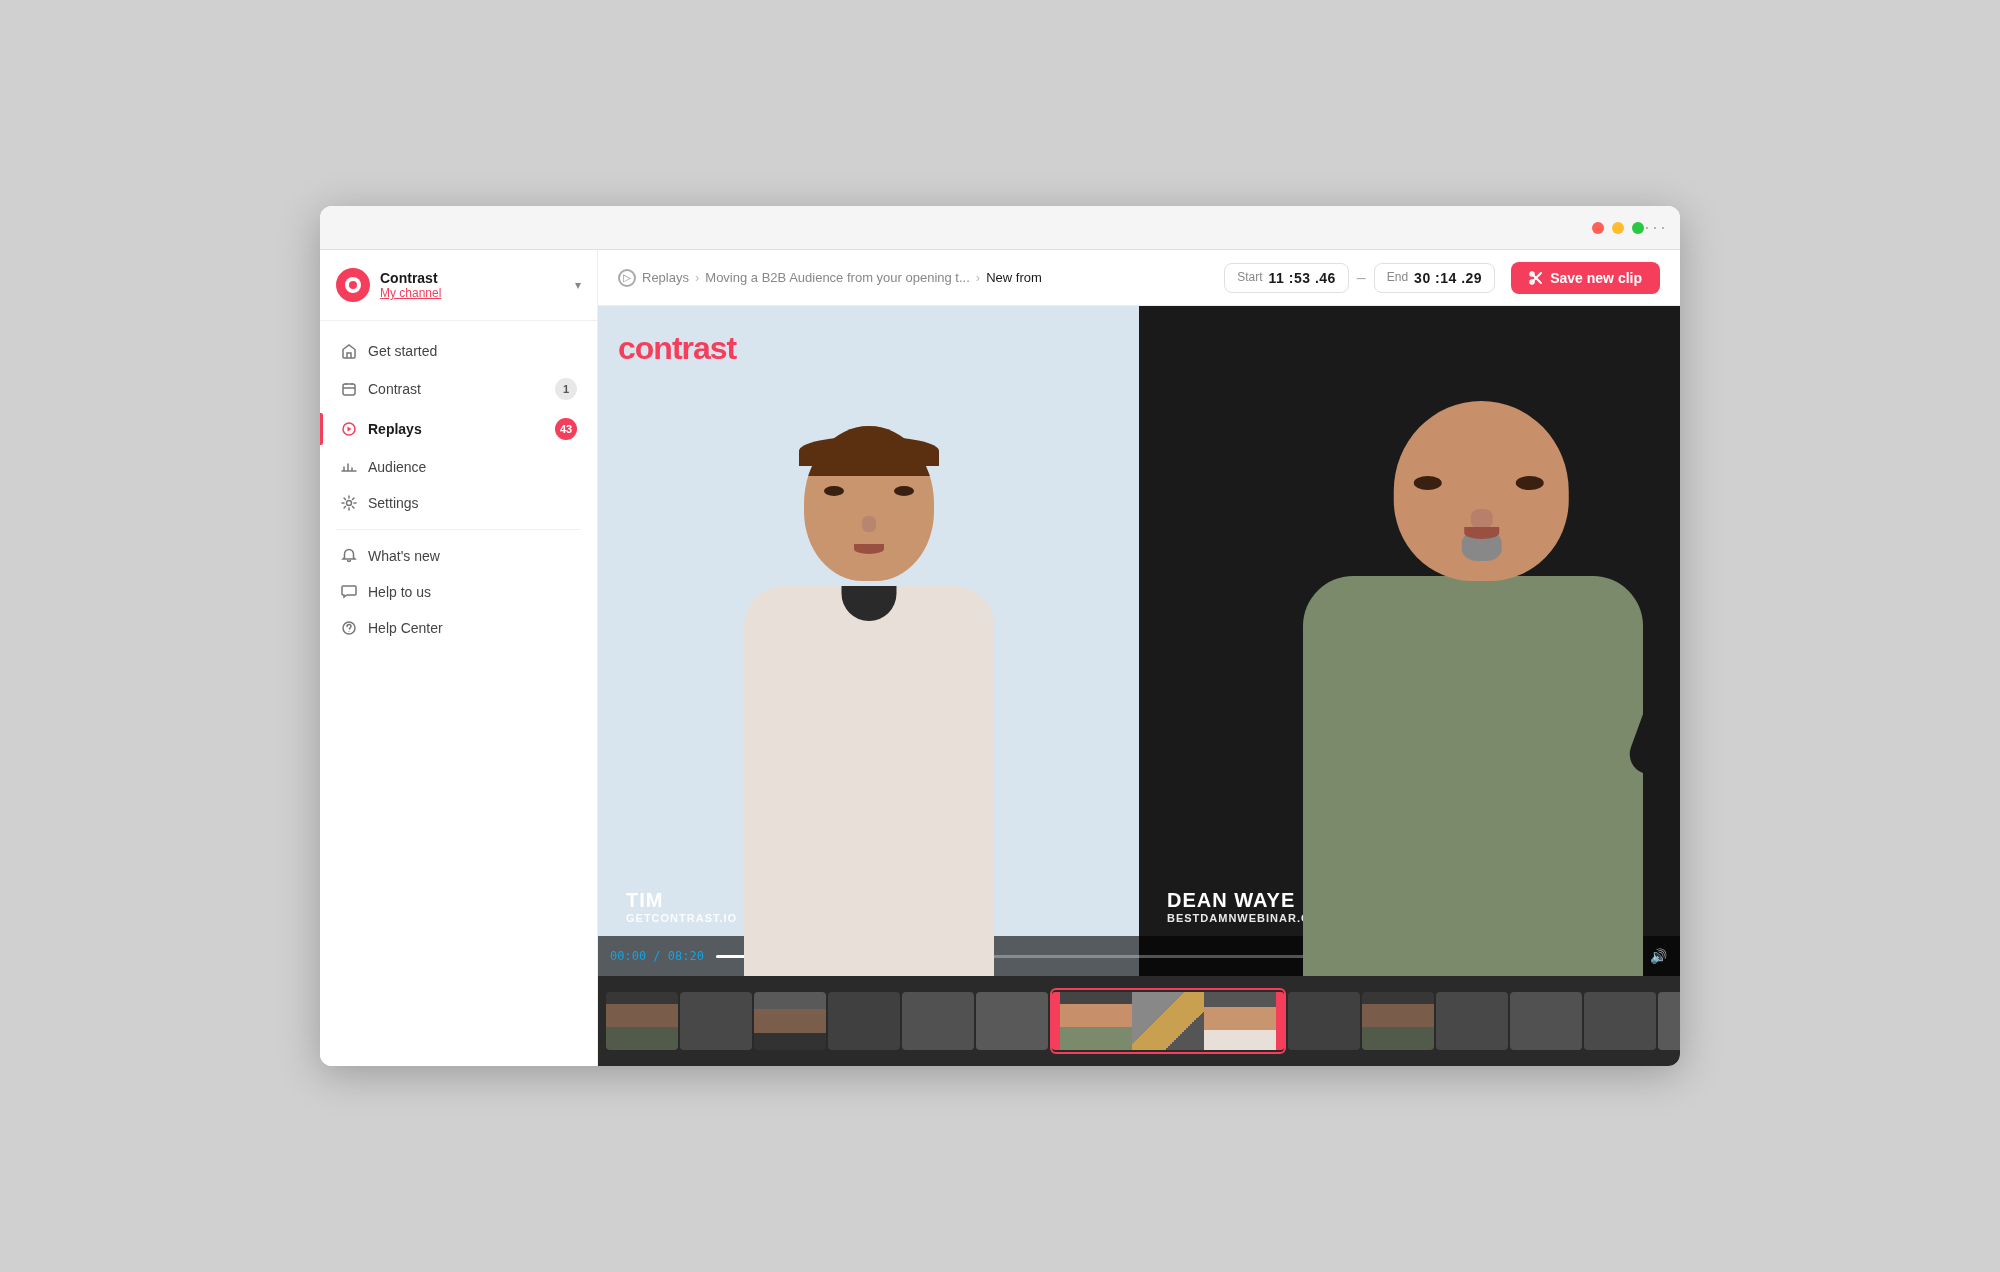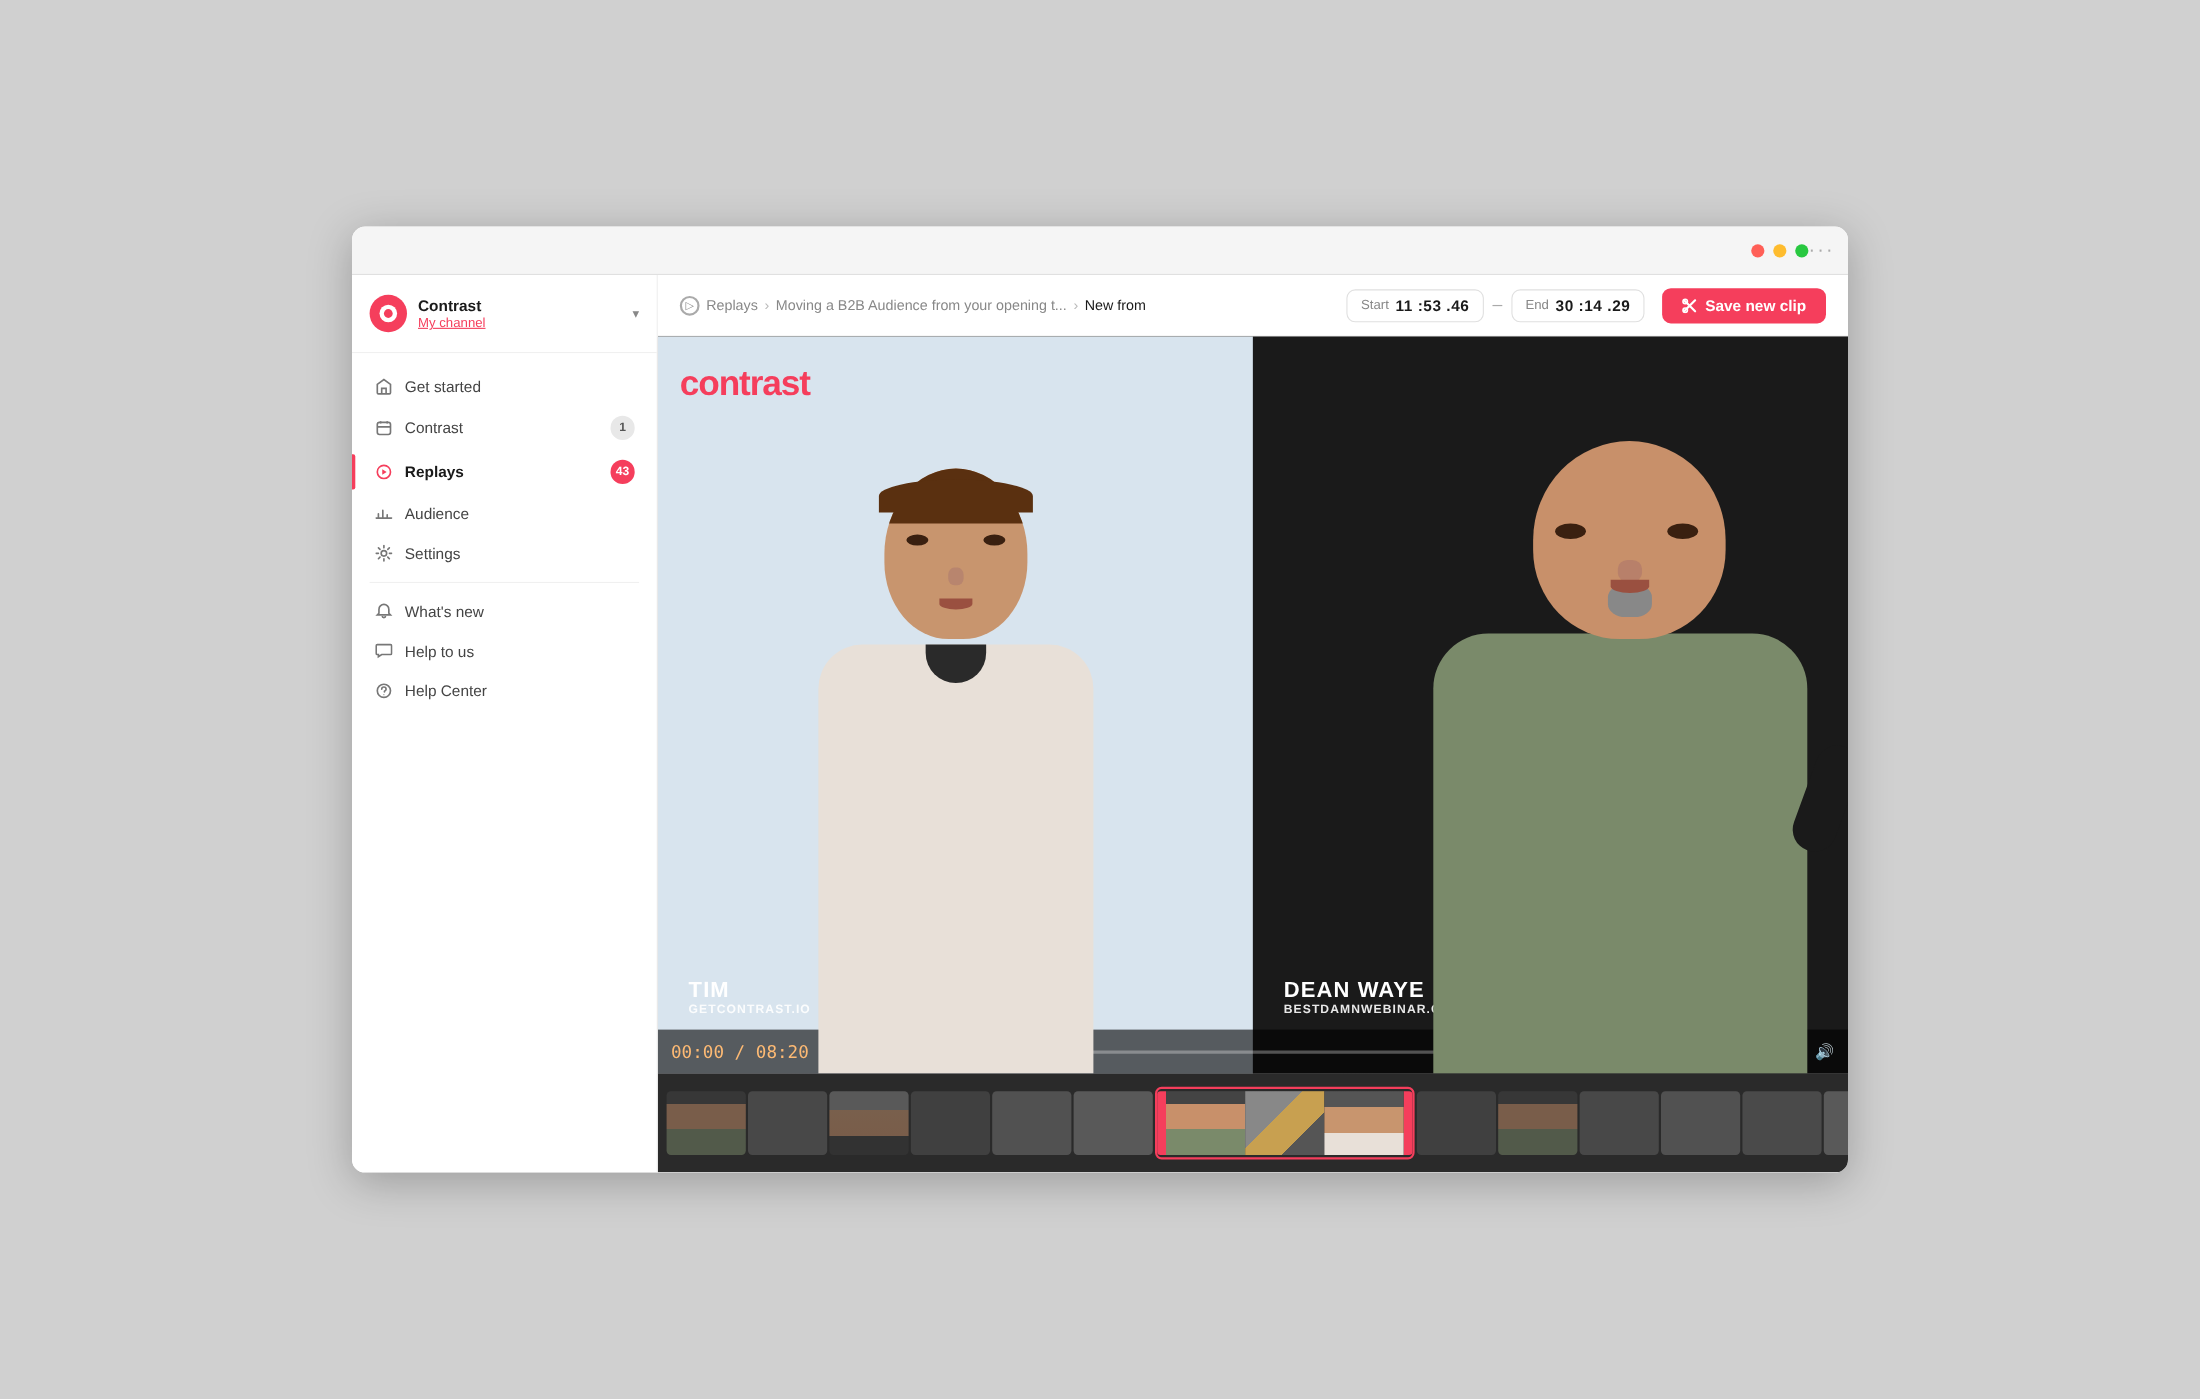--- a/index.html
+++ b/index.html
@@ -354,22 +354,22 @@
       left: 0;
       right: 0;
       height: 40px;
       background: rgba(0,0,0,0.6);
       display: flex;
       align-items: center;
       padding: 0 12px;
       gap: 12px;
     }
     .vc-time {
-      font-size: 16px;
-      color: #fdba74;
+      font-size: 12px;
+      color: #0ea5e9;
       font-family: monospace;
     }
     .vc-progress {
       flex: 1;
       height: 3px;
       background: rgba(255,255,255,0.3);
       border-radius: 2px;
     }
     .vc-progress-fill {
       width: 5%;

